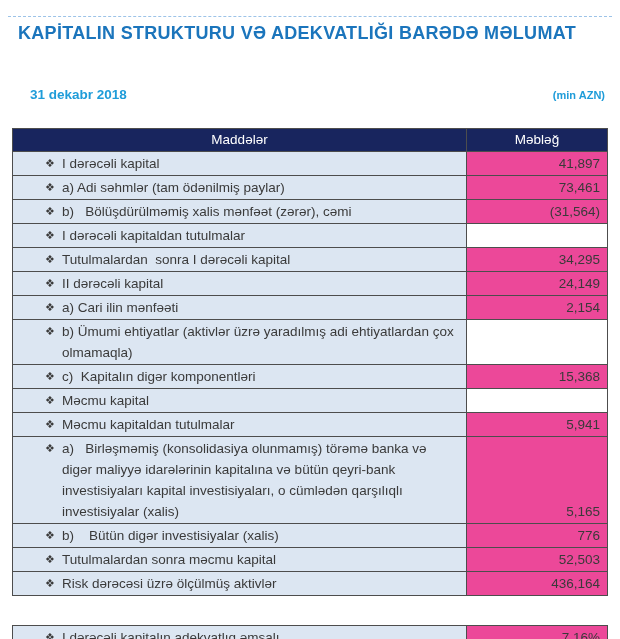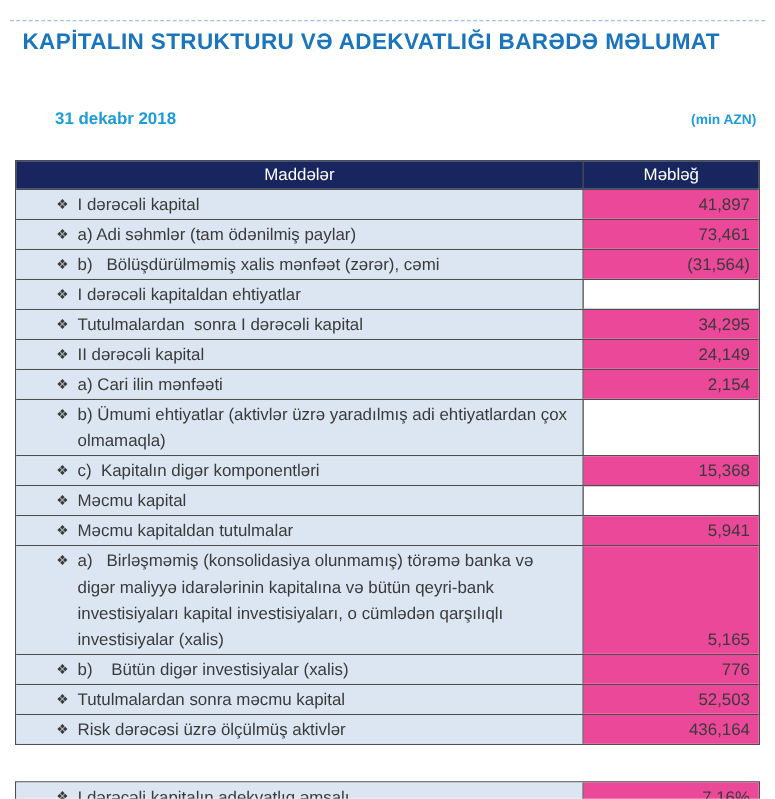--- a/index.html
+++ b/index.html
@@ -22,22 +22,22 @@
     margin:16px 8px 0 8px;height:0;
     border-top:1px dashed #9CC3E8;
   }
   .title{
     margin:4px 14px 0 18px;
     font-size:18px;font-weight:bold;letter-spacing:0.3px;
     color:var(--title-blue);
     line-height:24px;
   }
   .meta{
-    margin:42px 15px 0 44px;
-    display:flex;justify-content:space-between;align-items:flex-end;
+    margin:42px 15px 0 30px;
+    display:flex;justify-content:space-between;align-items:center;
   }
   .report-date{font-size:13.5px;font-weight:bold;color:var(--accent-blue);}
   .currency-unit{font-size:11px;color:var(--accent-blue);font-weight:bold;}
   .tbl{
     margin:26px 12px 0 12px;
     border:1px solid var(--border);
     background:#fff;
   }
   .tbl.second{margin-top:29px;}
   .thead{
@@ -106,21 +106,21 @@
         <div class="row">
     <div class="cell label">
       <span class="bullet">❖</span>
       <span class="txt">b)   Bölüşdürülməmiş xalis mənfəət (zərər), cəmi</span>
     </div>
     <div class="cell value">(31,564)</div>
   </div>
         <div class="row">
     <div class="cell label">
       <span class="bullet">❖</span>
-      <span class="txt">I dərəcəli kapitaldan ehtiyatlar</span>
+      <span class="txt">I dərəcəli kapitaldan tutulmalar</span>
     </div>
   </div>
         <div class="row">
     <div class="cell label">
       <span class="bullet">❖</span>
       <span class="txt">Tutulmalardan  sonra I dərəcəli kapital</span>
     </div>
     <div class="cell value">34,295</div>
   </div>
         <div class="row">

